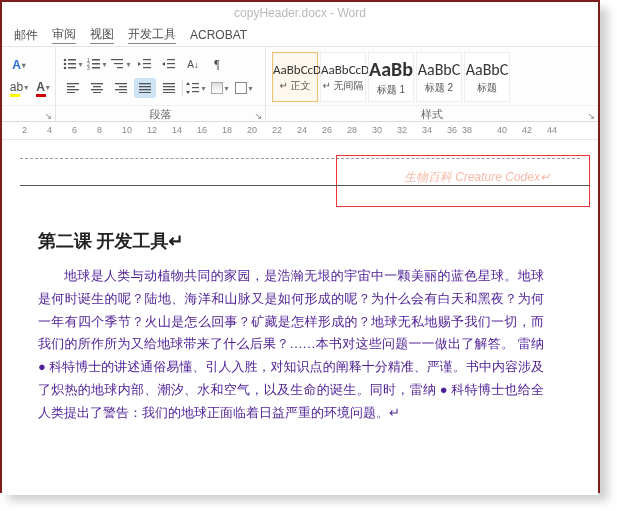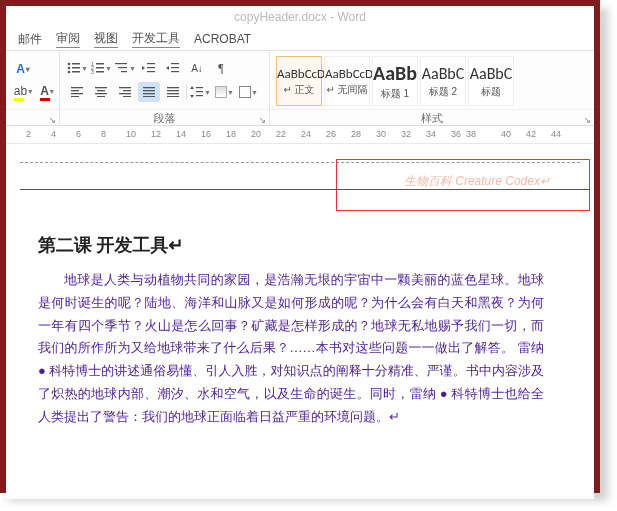--- a/index.html
+++ b/index.html
@@ -1,17 +1,17 @@
 <!DOCTYPE html>
 <html><head>
 <meta charset="utf-8">
 <style>
   * { box-sizing: border-box; margin: 0; padding: 0; }
   body { font-family: "Microsoft YaHei", Arial, sans-serif; background: #fff; width: 617px; height: 511px; overflow: hidden; position: relative; }
-  .window { width: 600px; height: 493px; background: #fff; position: relative; border: 6px solid #7f1d1d; }
+  .window { width: 600px; height: 493px; background: #fff; position: relative; border: 2px solid #7f1d1d; }
   .shadow { position: absolute; left: 8px; top: 8px; width: 600px; height: 493px; background: rgba(0,0,0,0.18); filter: blur(4px); z-index: -1; }
   .titlebar { height: 22px; text-align: center; font-size: 12px; color: #b9b9b9; line-height: 22px; background: #fff; }
   .tabs { display: flex; gap: 14px; padding: 0 12px; height: 22px; font-size: 12px; align-items: center; }
   .tabs span { color: #4f4f4f; cursor: pointer; }
   .tabs span.sep { border-bottom: 1px solid #888; }
   .ribbon { display: flex; height: 76px; border-top: 1px solid #e5e5e5; border-bottom: 1px solid #ddd; background: #fdfdfd; }
   .group { border-right: 1px solid #e5e5e5; display: flex; flex-direction: column; }
   .group-body { flex: 1; display: flex; align-items: center; padding: 2px 6px; gap: 4px; }
   .group-label { height: 16px; font-size: 11px; color: #6a6a6a; text-align: center; border-top: 1px solid #f0f0f0; line-height: 16px; position: relative; }
   .group-label .launcher { position: absolute; right: 3px; top: 2px; font-size: 9px; color: #888; }

